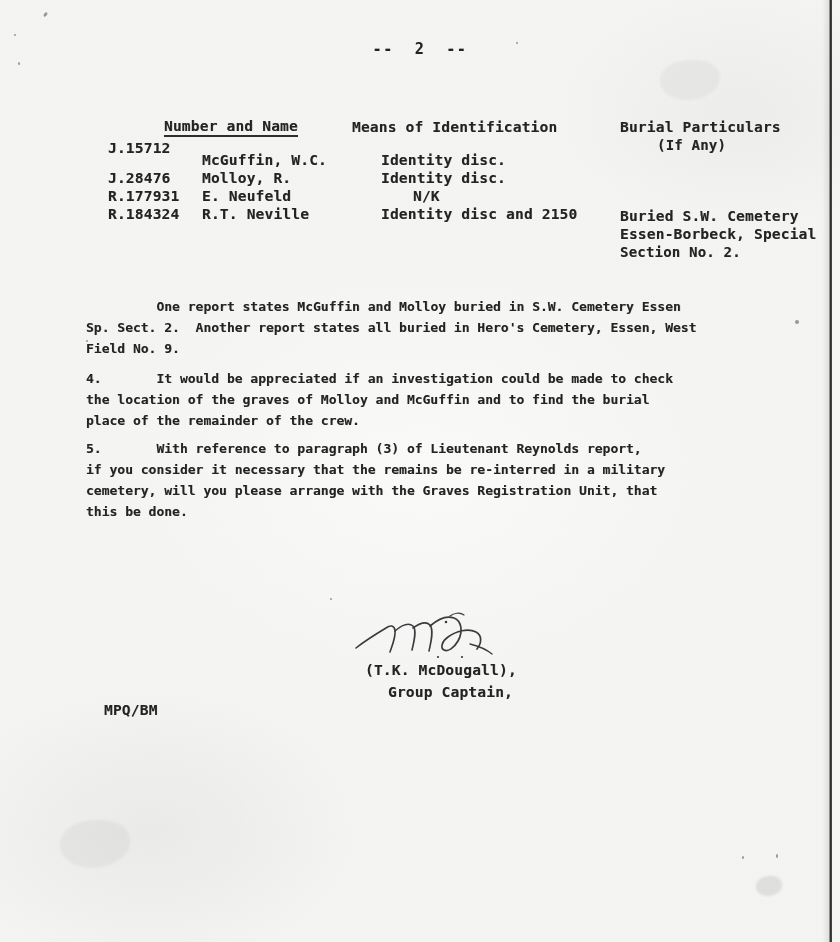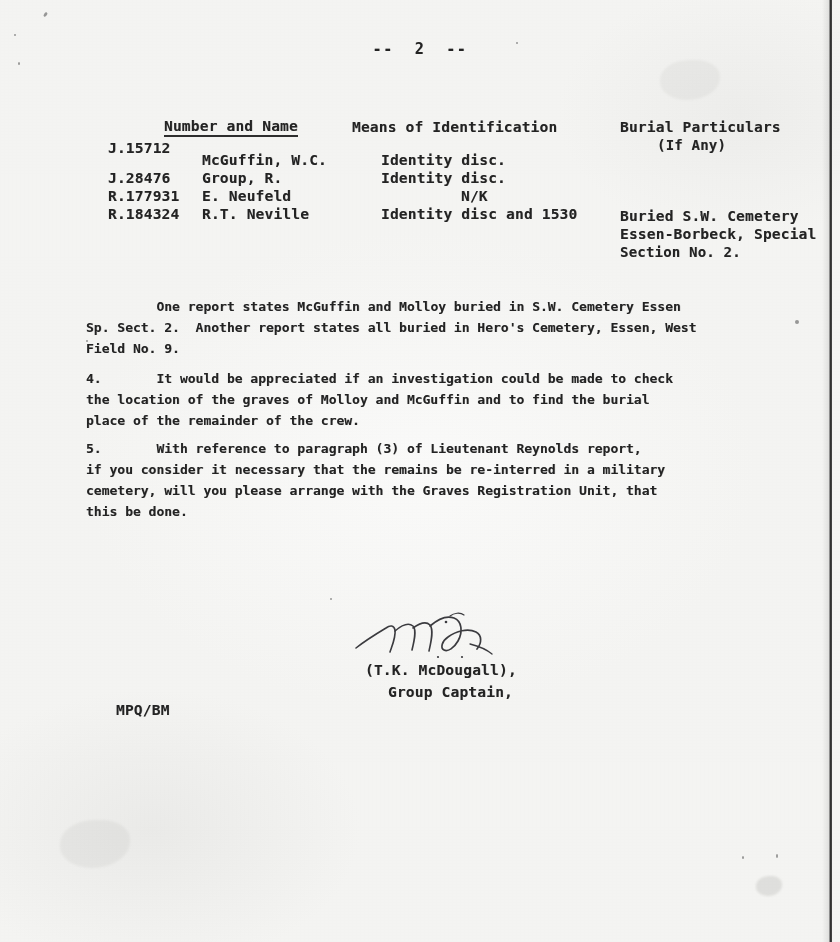--- a/index.html
+++ b/index.html
@@ -102,21 +102,20 @@
   .row-name {
     left: 202px;
     font-size: 14.5px;
   }
   .row-means {
     left: 381px;
     font-size: 14.5px;
   }
   .row-means.indent {
     left: 413px;
-    margin-left: 48px;
   }
   #r0 { top: 140px; }
   #r1 { top: 170px; }
   #r2 { top: 188px; }
   #r3 { top: 206px; }
 
   
   #burial-l0 { top: 208px; left: 620px; font-size: 14.5px; }
   #burial-l1 { top: 226px; left: 620px; font-size: 14.5px; }
   #burial-l2 { top: 244px; left: 620px; font-size: 14px; }
@@ -148,21 +147,21 @@
   #signature-mark {
     position: absolute;
     top: 610px;
     left: 350px;
     width: 160px;
     height: 60px;
   }
   #sig-name { top: 662px; left: 365px; font-size: 14.5px; }
   #sig-rank { top: 684px; left: 388px; font-size: 14.5px; }
   #sig-role { top: 702px; left: 349px; font-size: 14.5px; }
-  #ref-code  { top: 702px; left: 116px; font-size: 14.5px; }
+  #ref-code  { top: 702px; left: 104px; font-size: 14.5px; }
 
   
   .speck {
     position: absolute;
     border-radius: 50%;
     background: #4a4a4a;
     opacity: 0.55;
     pointer-events: none;
   }
   .smudge {
@@ -185,30 +184,30 @@
   <div class="txt" id="hdr-number-name">Number and Name</div>
   <div class="txt" id="hdr-means">Means of Identification</div>
   <div class="txt" id="hdr-burial">Burial Particulars</div>
   <div class="txt" id="hdr-burial-sub">(If Any)</div>
 
   <div class="txt row-num" id="r0">J.15712</div>
   <div class="txt row-name" style="top:152px">McGuffin, W.C.</div>
   <div class="txt row-means" style="top:152px">Identity disc.</div>
 
   <div class="txt row-num" id="r1">J.28476</div>
-  <div class="txt row-name" style="top:170px">Group, R.</div>
+  <div class="txt row-name" style="top:170px">Molloy, R.</div>
   <div class="txt row-means" style="top:170px">Identity disc.</div>
 
   <div class="txt row-num" id="r2">R.177931</div>
   <div class="txt row-name" style="top:188px">E. Neufeld</div>
   <div class="txt row-means indent" style="top:188px">N/K</div>
 
   <div class="txt row-num" id="r3">R.184324</div>
   <div class="txt row-name" style="top:206px">R.T. Neville</div>
-  <div class="txt row-means" style="top:206px">Identity disc and 1530</div>
+  <div class="txt row-means" style="top:206px">Identity disc and 2150</div>
 
   <div class="txt" id="burial-l0">Buried S.W. Cemetery</div>
   <div class="txt" id="burial-l1">Essen-Borbeck, Special</div>
   <div class="txt" id="burial-l2">Section No. 2.</div>
 
 
   <div class="para" id="para-3">         One report states McGuffin and Molloy buried in S.W. Cemetery Essen
 Sp. Sect. 2.  Another report states all buried in Hero's Cemetery, Essen, West
 Field No. 9.</div>
   <div class="para" id="para-4">4.       It would be appreciated if an investigation could be made to check

